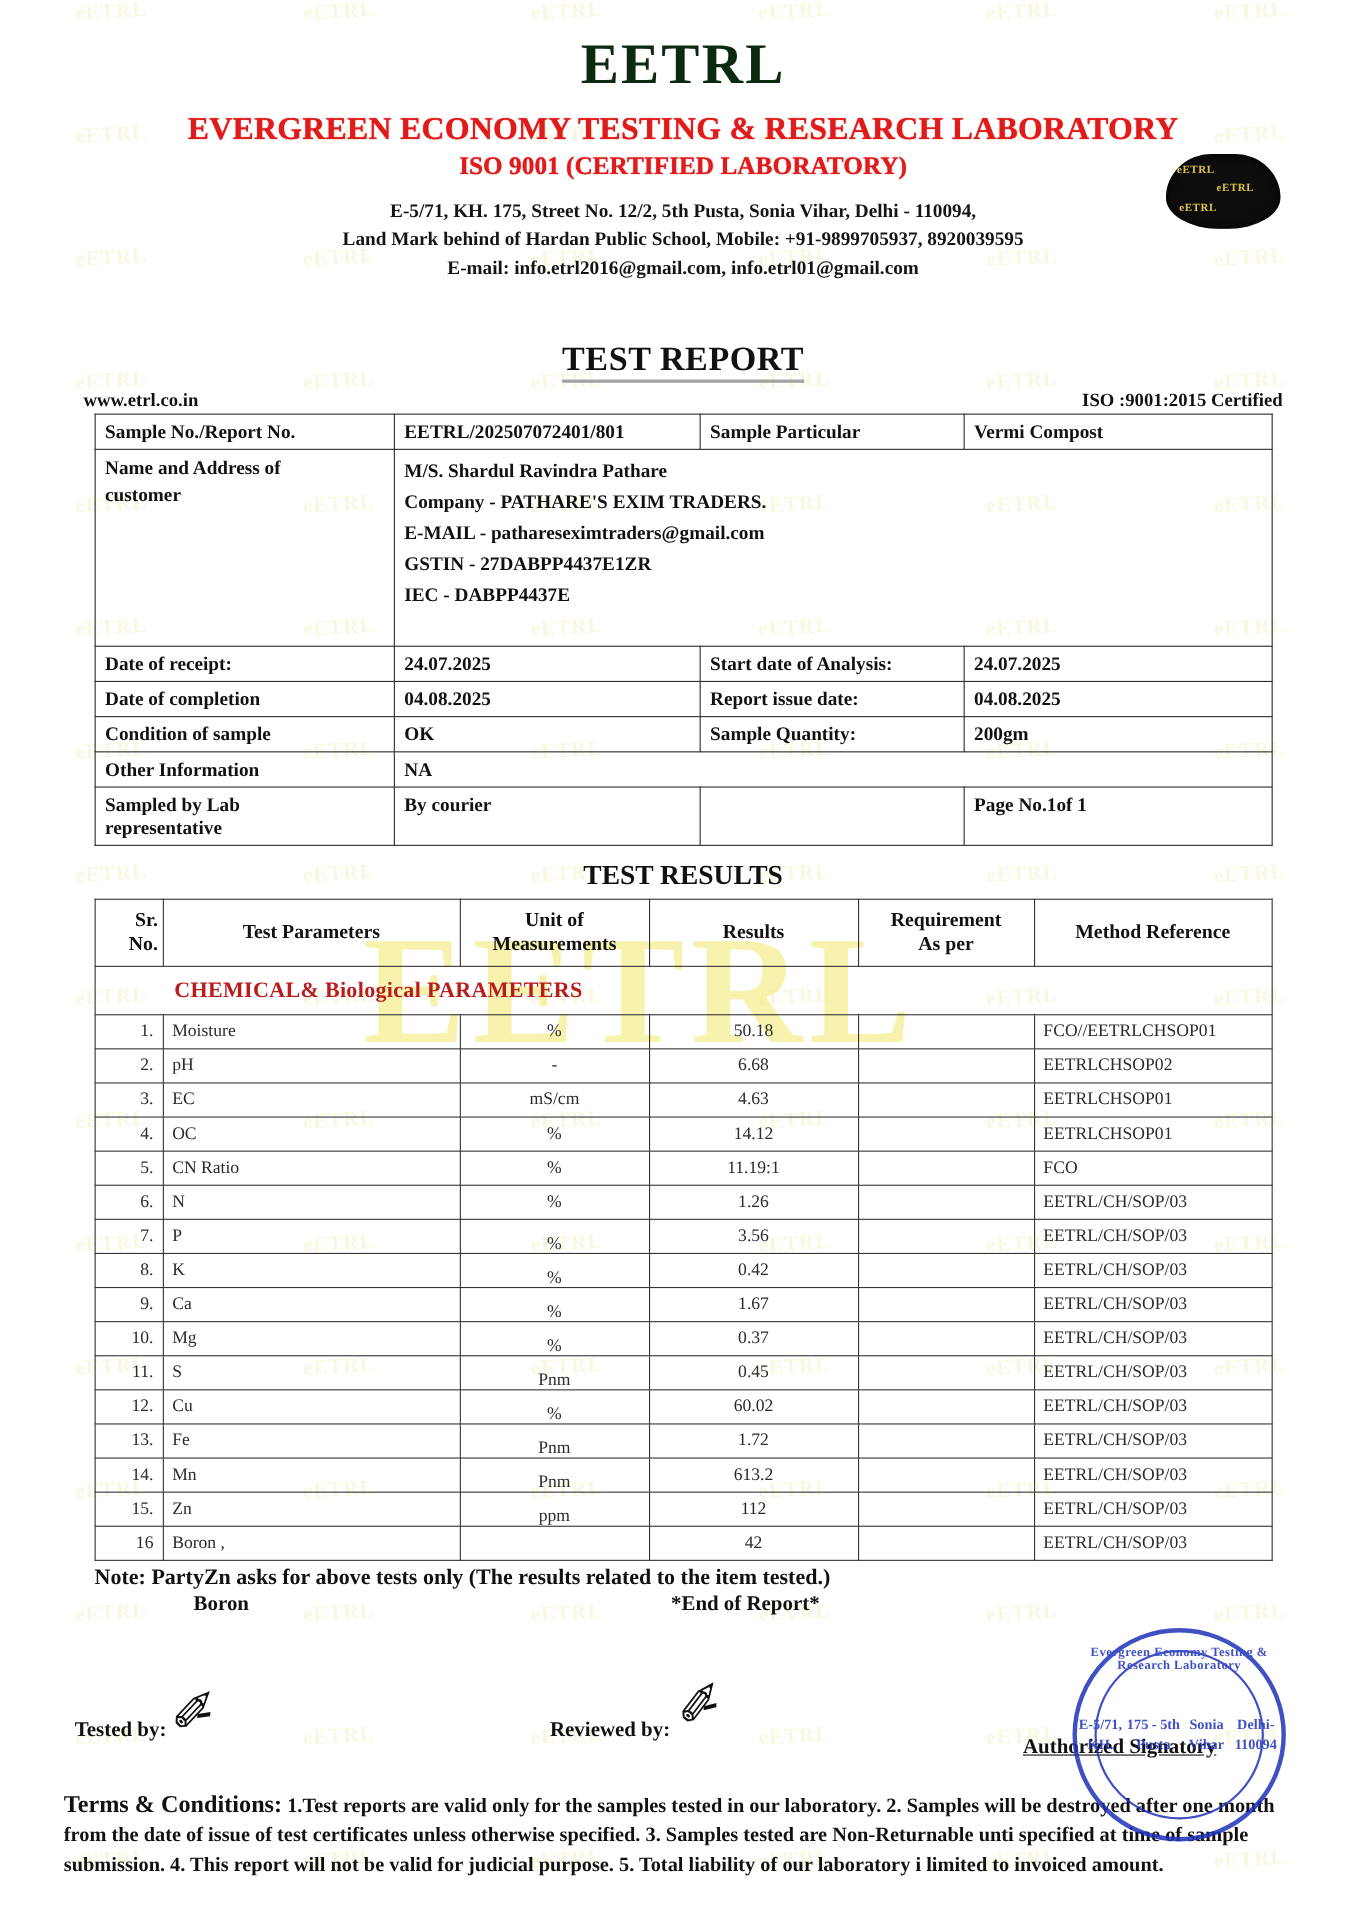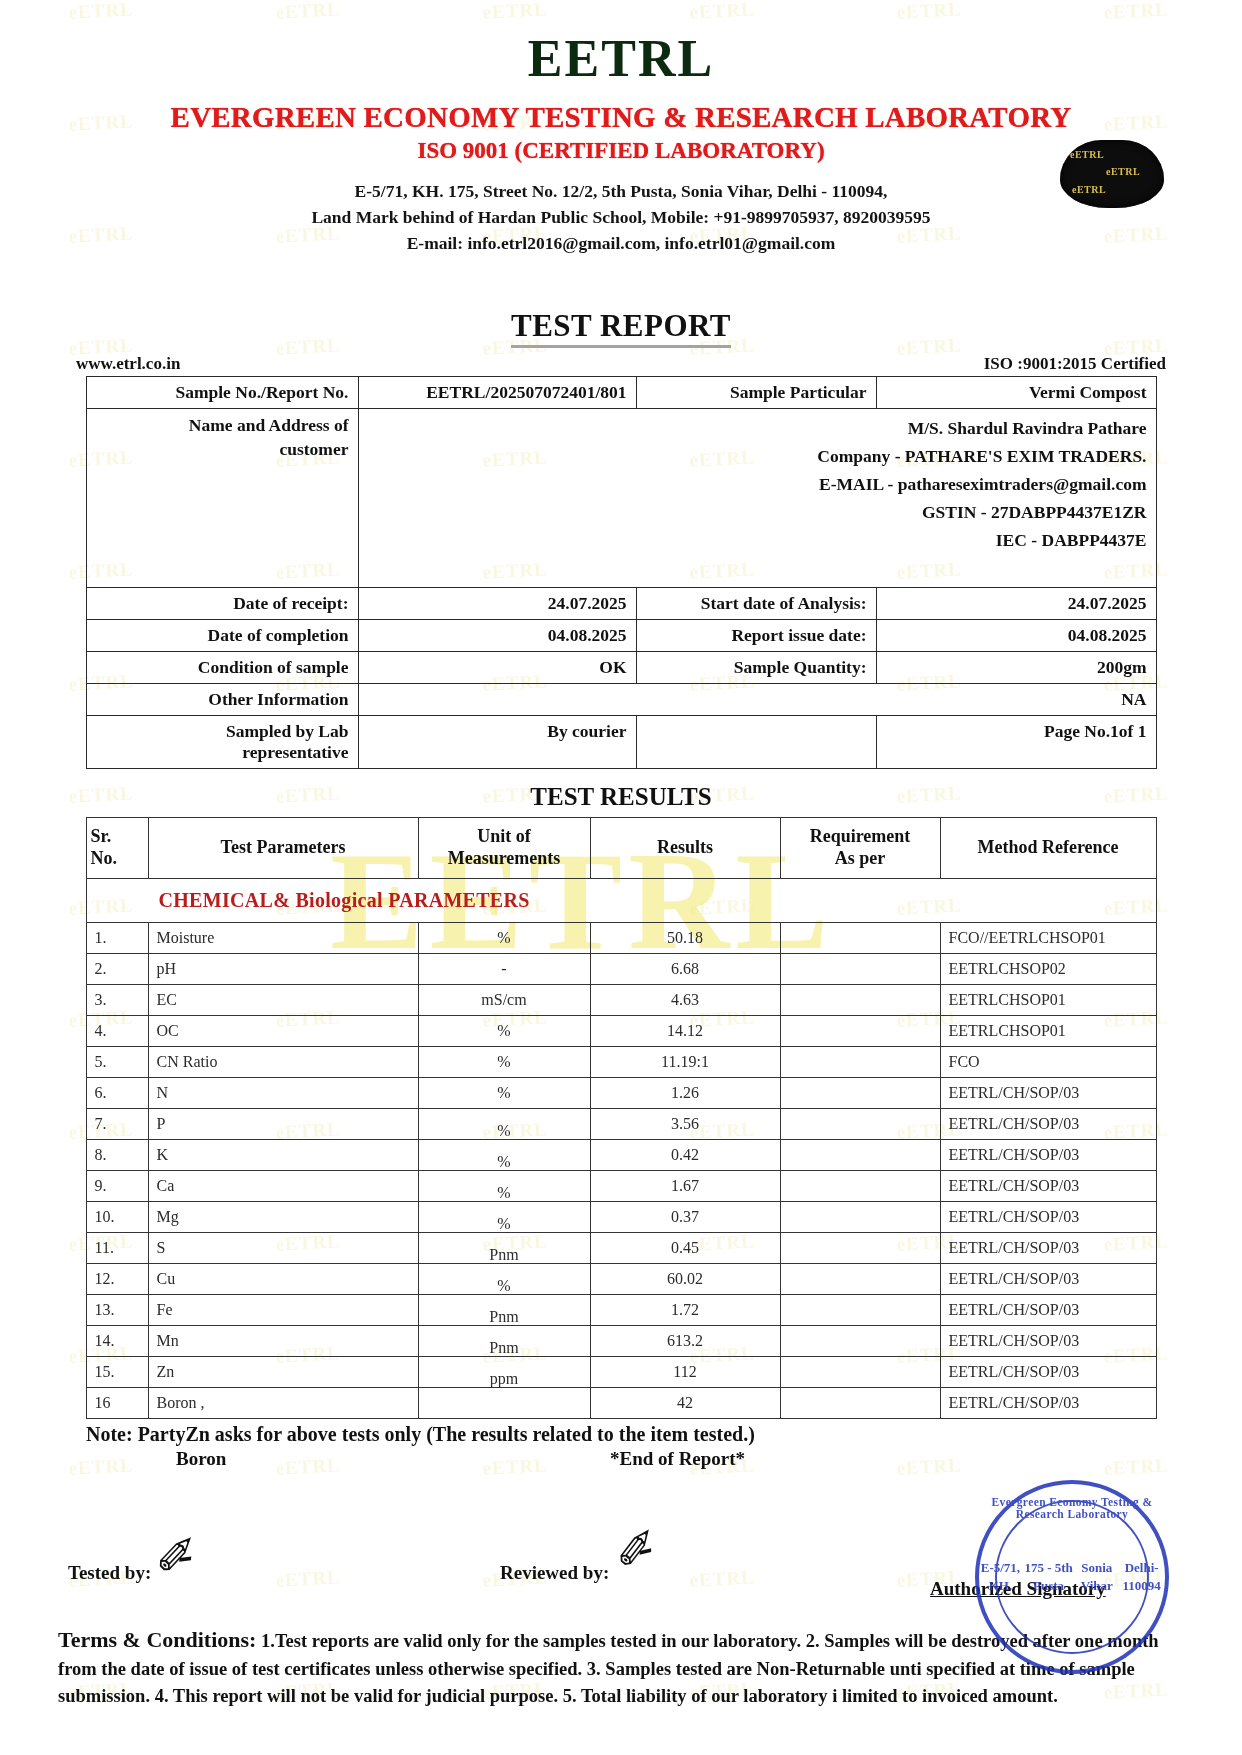--- a/index.html
+++ b/index.html
@@ -148,21 +148,20 @@
 
   
   table {
     border-collapse: collapse;
     table-layout: fixed;
   }
   .meta-tbl {
     width: 1070px;
     margin: 0 auto;
     border: 1.6px solid #1a1a1a;
-    text-align: right;
   }
   .meta-tbl td {
     border: 1.3px solid #2a2a2a;
     padding: 5px 9px;
     font-size: 17.5px;
     font-weight: bold;
     font-family: "Liberation Serif", serif;
     vertical-align: top;
     background: transparent;
   }
@@ -200,21 +199,21 @@
     font-family: "Liberation Serif", serif;
     color: #2b2b2b;
   }
   .sec-row td {
     font-size: 20px;
     font-weight: bold;
     padding: 10px 8px 10px 72px;
     color: #b91c1c;
     letter-spacing: .3px;
   }
-  .c-sr { width: 62px; text-align: left; font-size: 15px; }
+  .c-sr { width: 62px; text-align: right; font-size: 15px; }
   .c-param { width: 270px; }
   .c-unit { width: 172px; text-align: center; }
   .c-res  { width: 190px; text-align: center; font-size: 16.5px; }
   .c-req  { width: 160px; }
   .c-meth { width: 216px; font-size: 16px; }
   .unit-low { display: inline-block; transform: translateY(7px); }
 
   
   .note-line {
     margin: 4px 0 0 86px;

